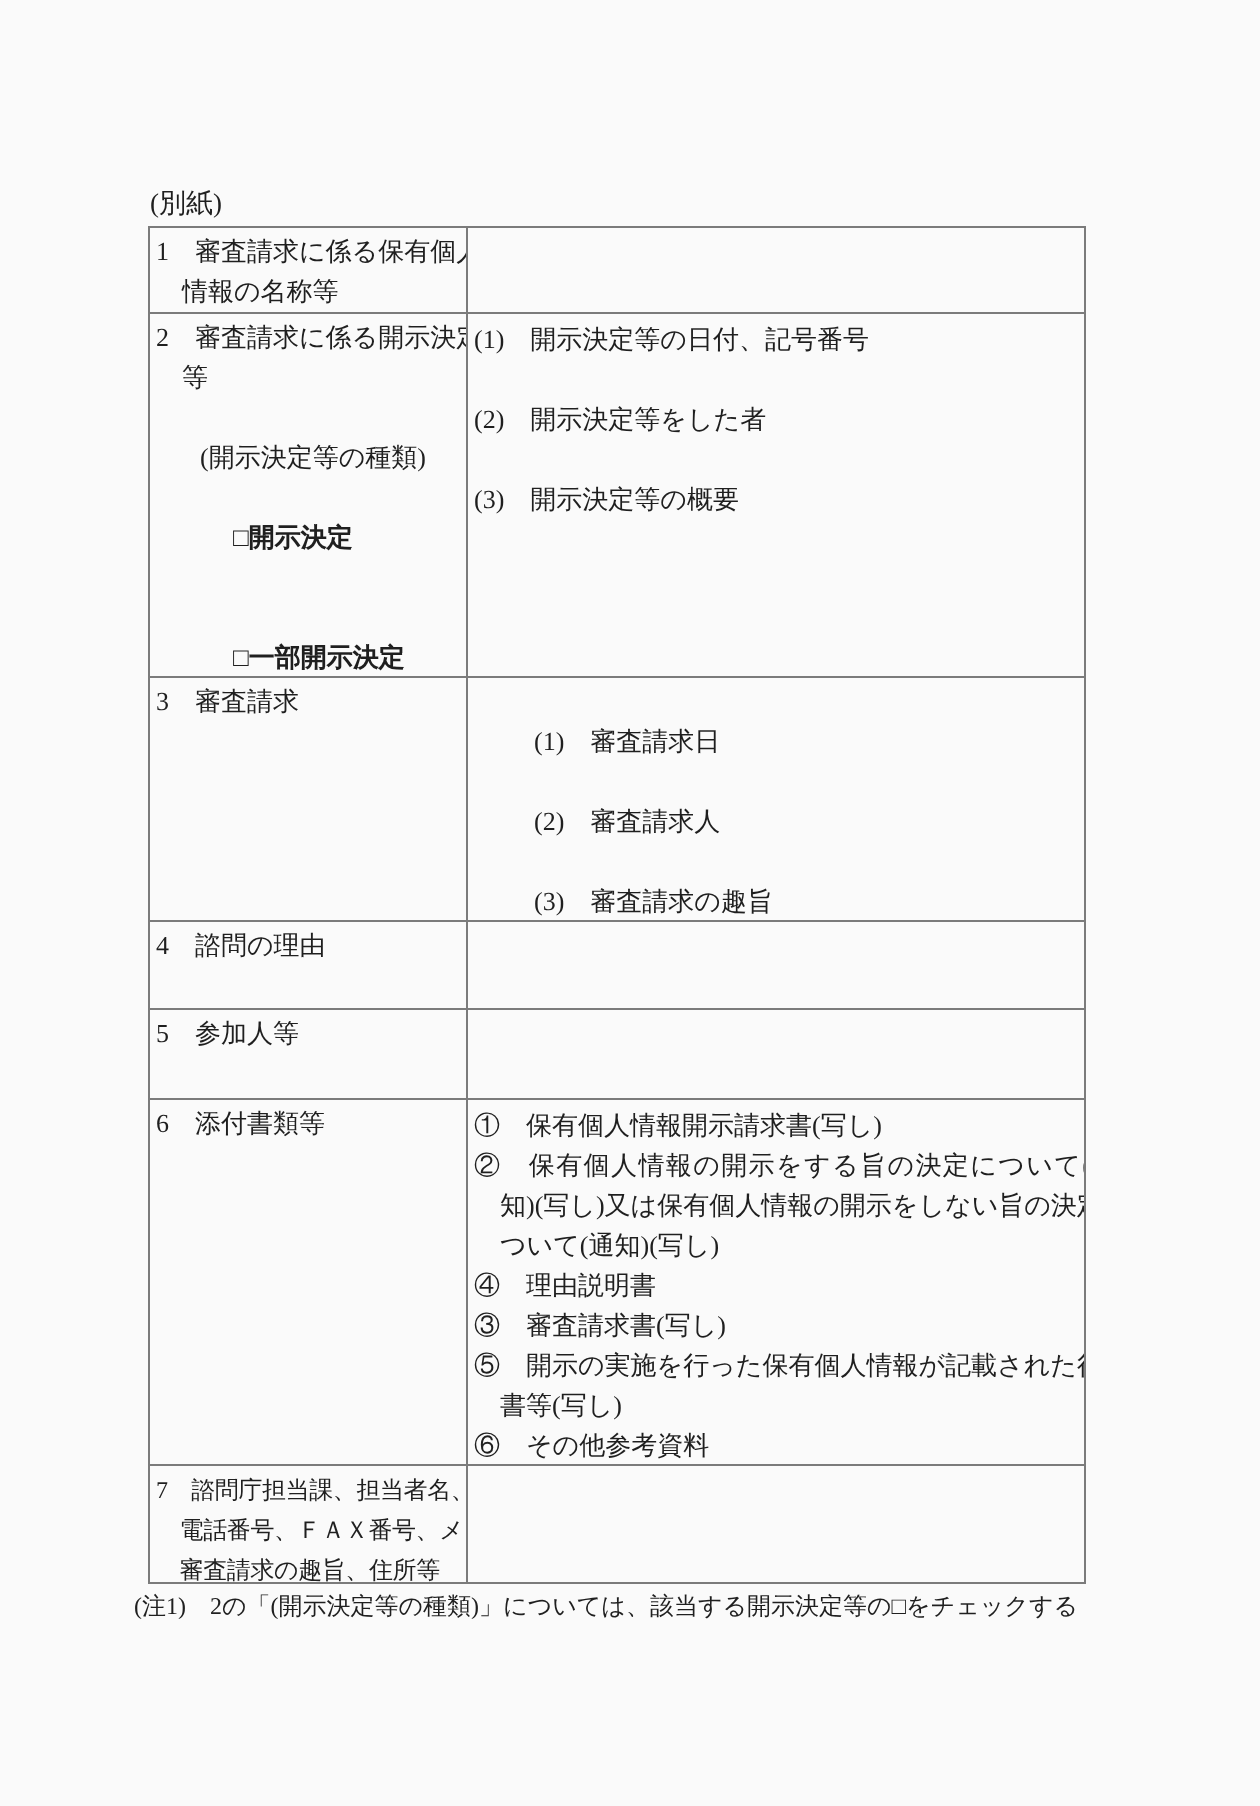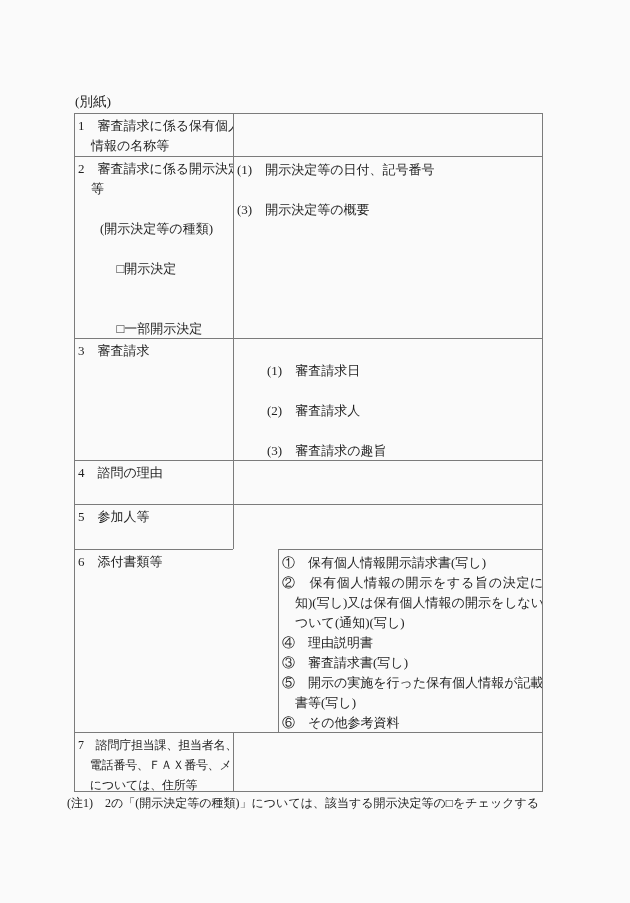--- a/index.html
+++ b/index.html
@@ -37,25 +37,25 @@
     padding:2px 0 0 3px;
     overflow:hidden;
   }
   .cell.right{border-left:1px solid var(--border);}
   .bt{border-top:1px solid var(--border);}
   .ln{white-space:pre;line-height:20px;min-height:20px;}
   .r2r{padding-top:3px;}
   .r2r .ln{margin-bottom:20px;}
   .r3r{padding-top:22px;}
   .r3r .ln{margin-bottom:20px;margin-left:30px;}
-  .r6r{padding-top:3px;margin-left:45px;}
+  .r6r{padding-top:3px;}
   .r6r .ln:nth-child(2){letter-spacing:0.7px;}
   .r7l .ln{font-size:12px;letter-spacing:-0.2px;}
   .kind-label{margin-top:20px;margin-left:22px;}
-  .opt{padding-left:6px;}
+  .opt{padding-left:6px;font-weight:bold;}
   .box{cursor:pointer;}
   .footnote{
     position:absolute;left:67px;top:793px;
     font-size:12px;line-height:20px;white-space:pre;
   }
 </style>
 </head>
 <body>
 
 <div class="sheet">
@@ -81,20 +81,21 @@
           <span class="box">□</span><span>開示決定</span>
         </div>
         <div class="ln opt">
           <span class="box">□</span><span>一部開示決定</span>
         </div>
 
       </div>
     </div>
     <div class="cell right bt r2r">
         <div class="ln">(1)　開示決定等の日付、記号番号</div>
+        <div class="ln">(2)　開示決定等をした者</div>
         <div class="ln">(3)　開示決定等の概要</div>
       </div>
 
     <div class="cell left bt">
         <div class="ln">3　審査請求</div>
       </div>
     <div class="cell right bt r3r">
         <div class="ln">(1)　審査請求日</div>
         <div class="ln">(2)　審査請求人</div>
         <div class="ln">(3)　審査請求の趣旨</div>
@@ -121,21 +122,21 @@
         <div class="ln">④　理由説明書</div>
         <div class="ln">③　審査請求書(写し)</div>
         <div class="ln">⑤　開示の実施を行った保有個人情報が記載された行政文</div>
         <div class="ln">　書等(写し)</div>
         <div class="ln">⑥　その他参考資料</div>
       </div>
 
     <div class="cell left bt r7l">
         <div class="ln">7　諮問庁担当課、担当者名、</div>
         <div class="ln">　電話番号、ＦＡＸ番号、メ</div>
-        <div class="ln">　については、住所等</div>
+        <div class="ln">　審査請求の趣旨、住所等</div>
       </div>
     <div class="cell right bt"></div>
 
   </div>
 
   <div class="footnote">(注1)　2の「(開示決定等の種類)」については、該当する開示決定等の□をチェックする</div>
 
 </div>
 
 </body></html>

